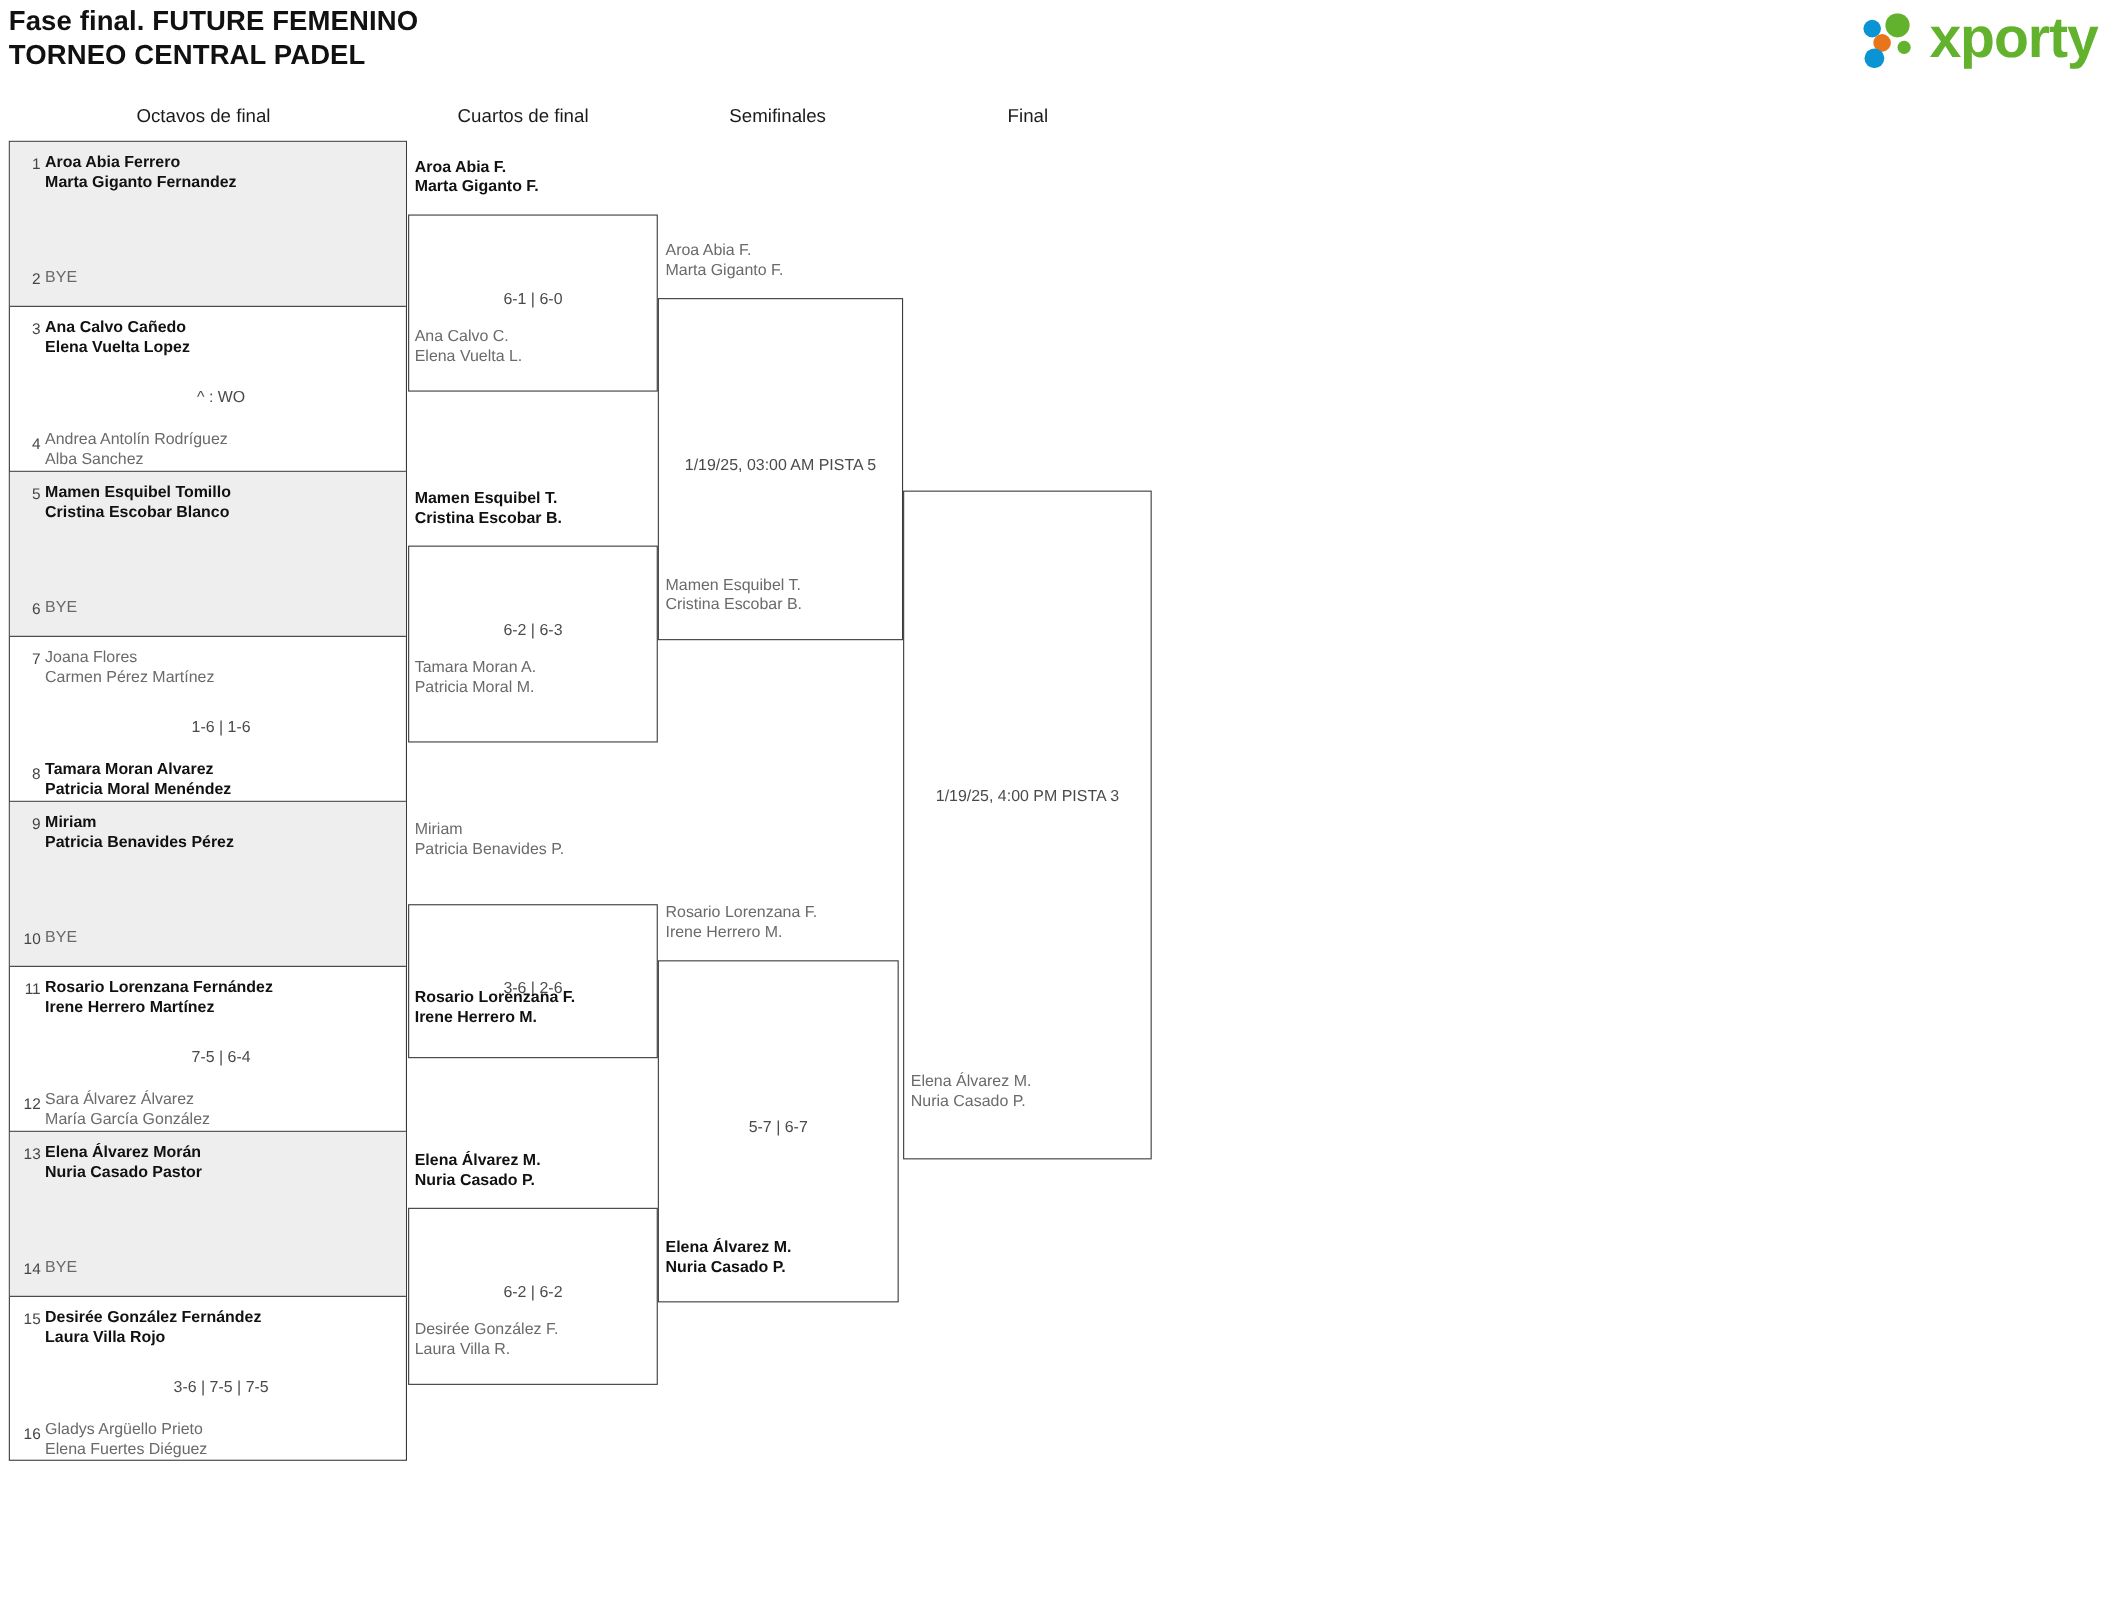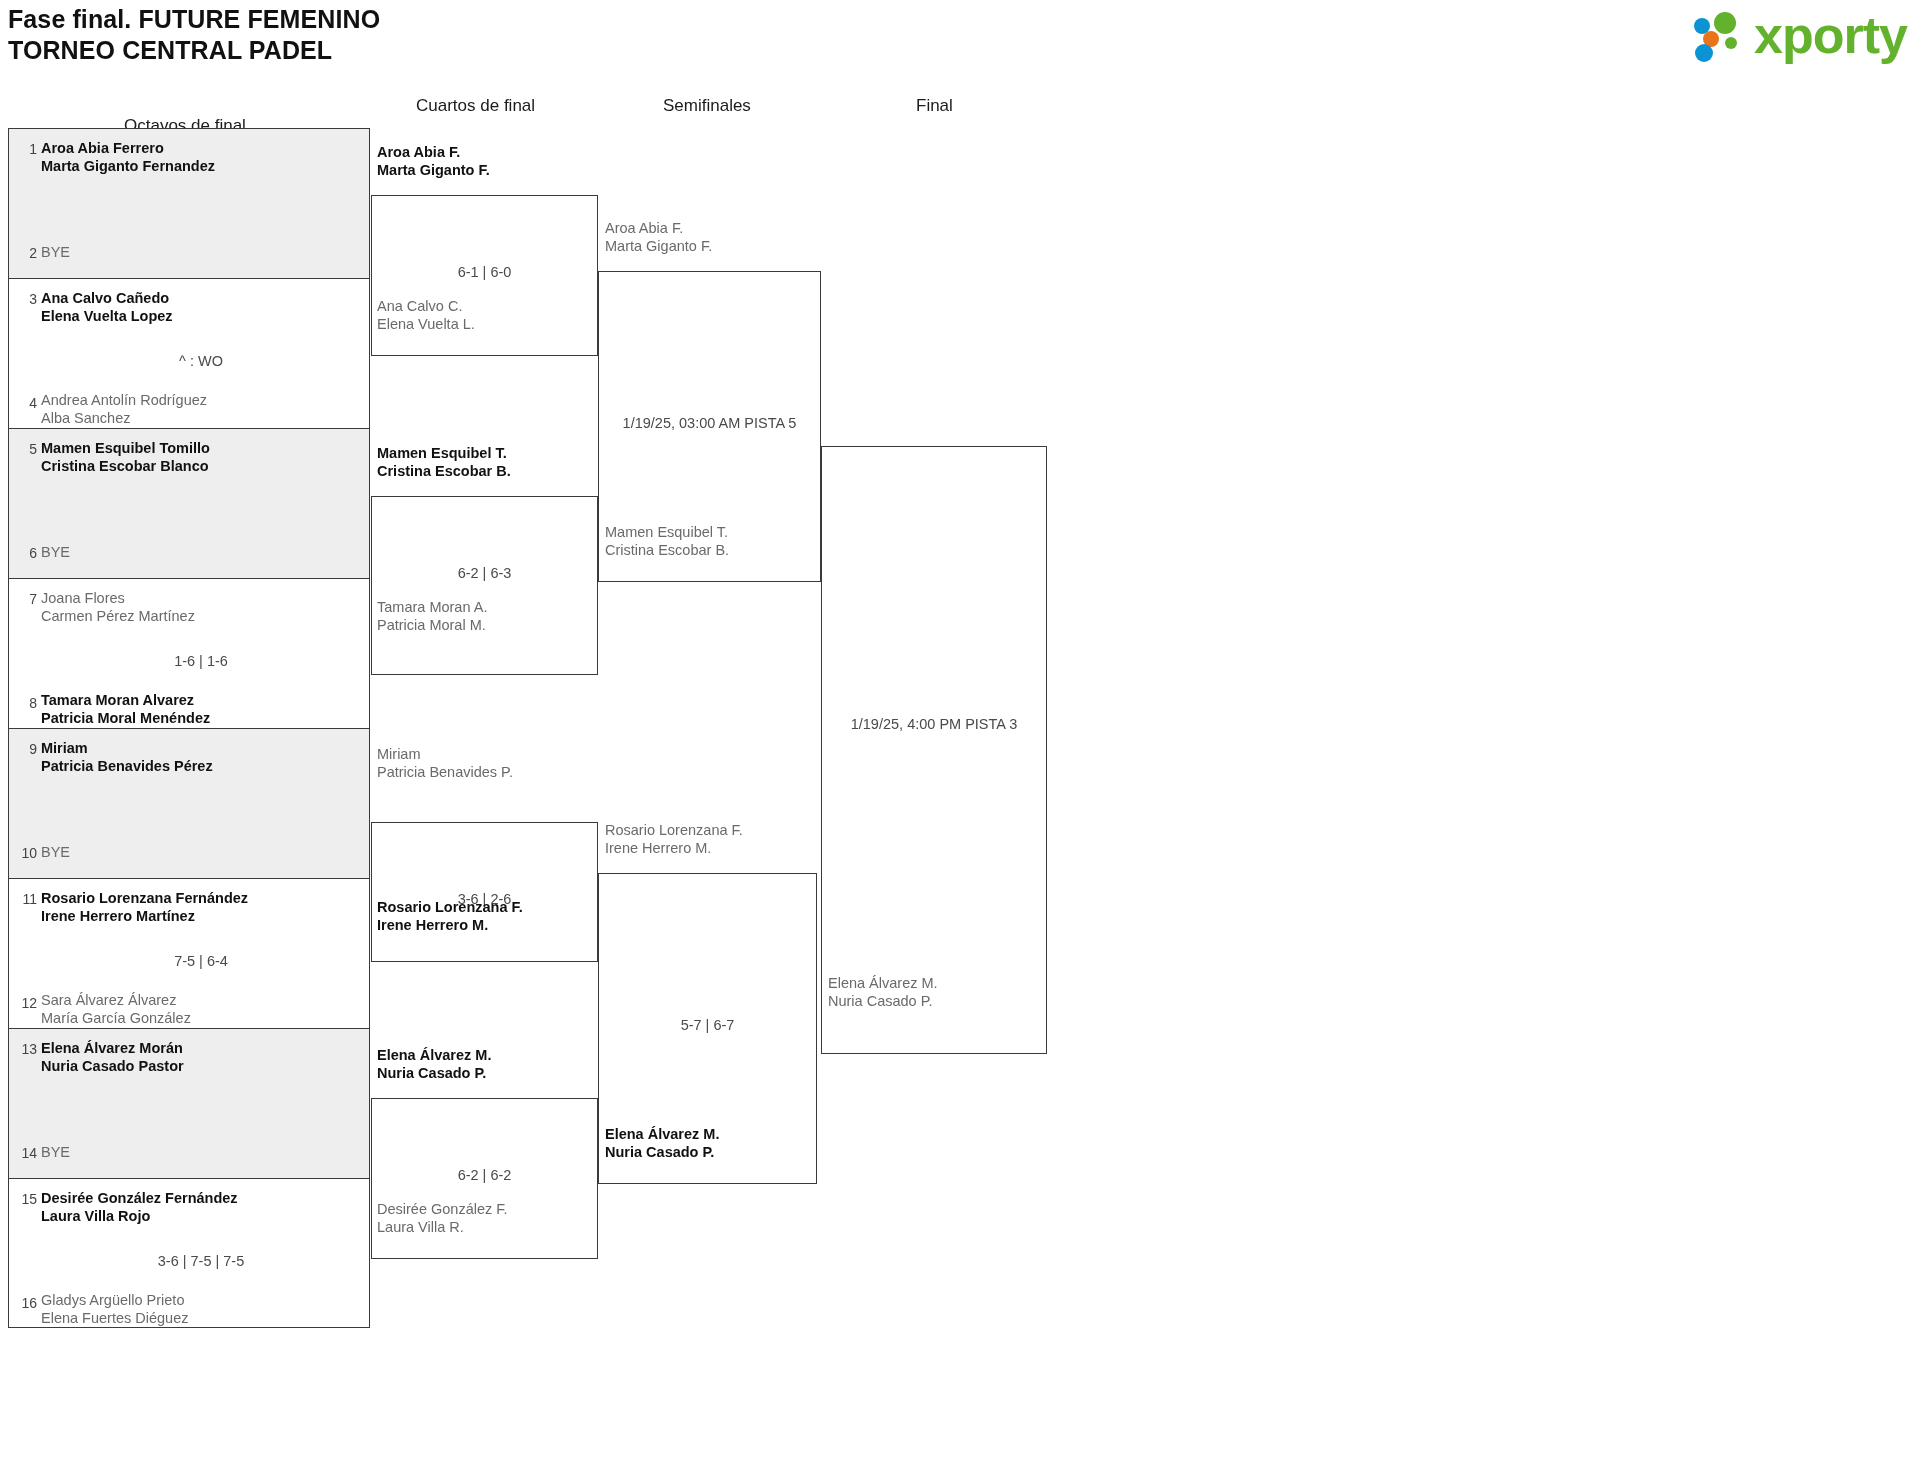--- a/index.html
+++ b/index.html
@@ -137,21 +137,21 @@
     <svg class="logo-dots" viewBox="0 0 60 50">
       <circle cx="10" cy="14" r="8" fill="#0b94d4"></circle>
       <circle cx="33" cy="11" r="11" fill="#63b22e"></circle>
       <circle cx="19" cy="27" r="8" fill="#e8751a"></circle>
       <circle cx="39" cy="31" r="6" fill="#63b22e"></circle>
       <circle cx="12" cy="41" r="9" fill="#0b94d4"></circle>
     </svg>
     <div class="logo-word">xporty</div>
   </div>
 
-  <div class="round-head" style="left:124px; top:96px;margin-top:20px;">Octavos de final</div>
+  <div class="round-head" style="left:124px; top:96px;">Octavos de final</div>
   <div class="round-head" style="left:416px; top:96px;">Cuartos de final</div>
   <div class="round-head" style="left:663px; top:96px;">Semifinales</div>
   <div class="round-head" style="left:916px; top:96px;">Final</div>
 
   <div class="r1-col">
 
     <div class="r1-pair shaded" style="top:0px;">
       <div class="seedno seed-top">1</div>
       <div class="r1-team r1-top win">
         <span class="nm">Aroa Abia Ferrero</span>

